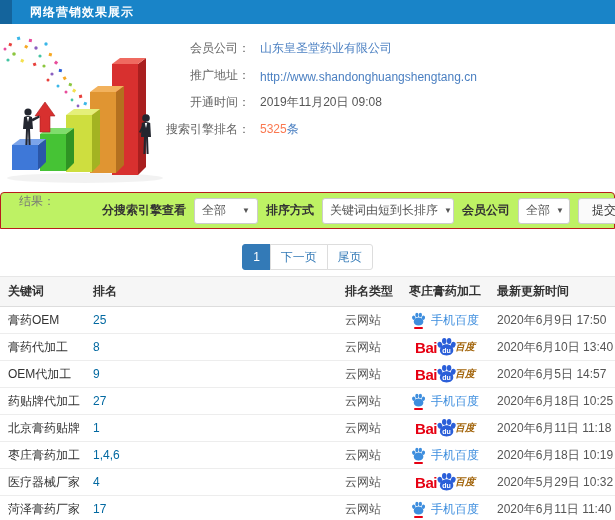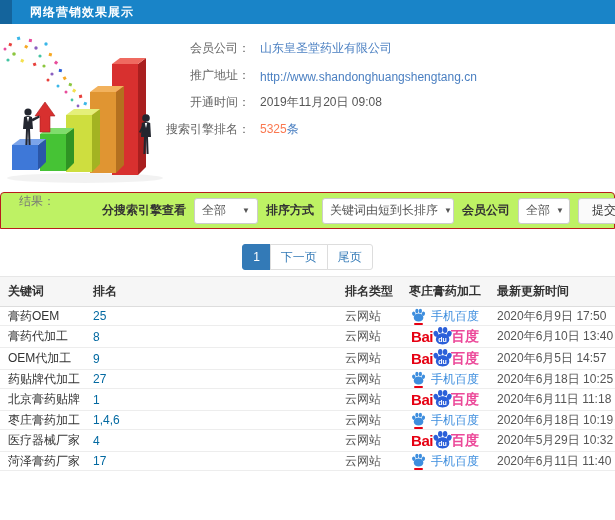--- a/index.html
+++ b/index.html
@@ -40,41 +40,41 @@
   .page-item { height:26px; line-height:24px; padding:0 10px; border:1px solid #ddd; background:#fff;
     color:#337ab7; margin-left:-1px; cursor:pointer; }
   .page-item.first { border-radius:3px 0 0 3px; margin-left:0; }
   .page-item.last { border-radius:0 3px 3px 0; }
   .page-item.active { background:#337ab7; border-color:#337ab7; color:#fff; }
 
   
   table.rank-table { width:615px; margin-top:6px; border-collapse:collapse; table-layout:fixed; }
   .rank-table th { height:30px; background:#f6f6f6; border-top:1px solid #e7e7e7; border-bottom:1px solid #ddd;
     text-align:left; font-weight:bold; color:#333; padding-left:8px; }
-  .rank-table td { height:19px; border-bottom:1px solid #ededed; padding-left:8px; color:#555; }
+  .rank-table td { height:27px; border-bottom:1px solid #ededed; padding-left:8px; color:#555; }
   td.c-keyword { color:#333; }
   td.c-rank a { color:#0369a1; text-decoration:none; }
   th.c-engine, td.c-engine { padding-left:0; text-align:center; }
 
   
   .engine-cell .logo-mobile, .engine-cell .logo-baidu { display:none; align-items:center; justify-content:center; }
   .engine-cell.mobile-baidu .logo-mobile { display:inline-flex; }
   .engine-cell.baidu .logo-baidu { display:inline-flex; }
   .paw { display:block; }
   .paw-sm { width:15px; height:14px; color:#3e8ede; }
   .paw-lg { width:21px; height:19px; color:#2b5fd9; }
   .paw-wrap { display:flex; flex-direction:column; align-items:center; }
   .redbar { width:9px; height:2px; background:#e60012; margin-top:1px; border-radius:1px; }
   .m-text { color:#3e8ede; margin-left:5px; }
   .logo-baidu { position:relative; }
   .bai { color:#e60012; font-weight:bold; font-size:15px; letter-spacing:-0.5px; }
   .paw-lg-wrap { position:relative; margin:0 0 2px -1px; }
   .du-white { position:absolute; left:50%; transform:translateX(-50%); bottom:2px; color:#fff;
     font-size:7px; font-weight:bold; }
-  .du-cn { color:#ec4899; font-weight:bold; font-size:14px; margin-left:-2px; }
+  .du-cn { color:#a16207; font-weight:bold; font-size:10px; margin-left:-2px;font-style:italic; }
 
   .hidden-defs { position:absolute; width:0; height:0; overflow:hidden; }
 </style>
 </head>
 <body>
 
 <svg class="hidden-defs" aria-hidden="true">
   <symbol id="paw" viewBox="0 0 24 22">
     <ellipse cx="4.4" cy="9" rx="2.7" ry="3.5" transform="rotate(-18 4.4 9)" fill="currentColor"></ellipse>
     <ellipse cx="9.4" cy="4.6" rx="2.6" ry="3.5" fill="currentColor"></ellipse>

